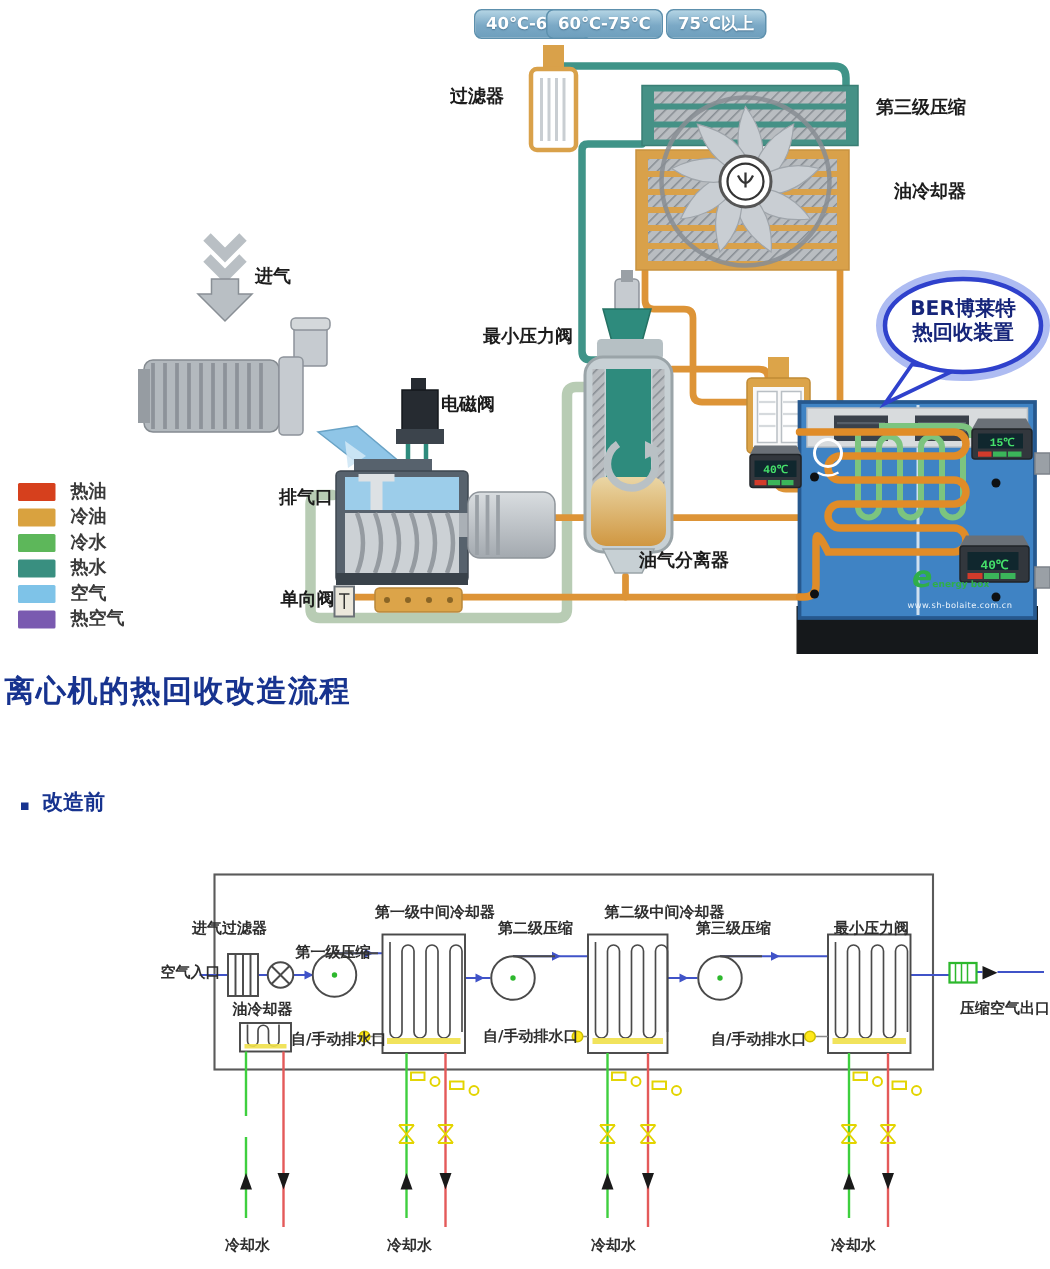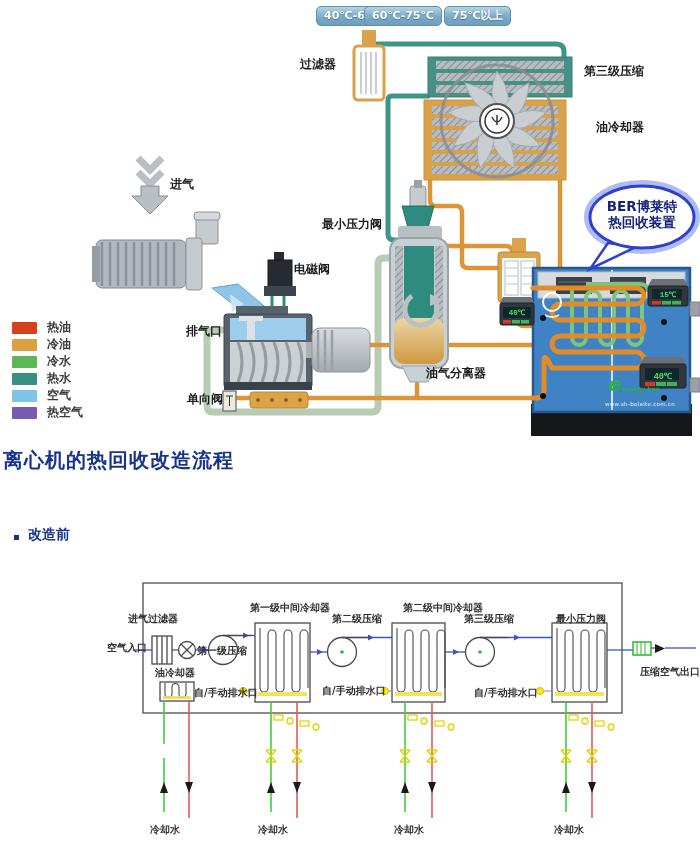--- a/index.html
+++ b/index.html
@@ -473,21 +473,21 @@
         <polygon points="293,782 301,782 297,793"></polygon>
       <polygon points="401,793 409,793 405,782"></polygon>
         <polygon points="428,782 436,782 432,793"></polygon>
       <polygon points="562,793 570,793 566,782"></polygon>
         <polygon points="588,782 596,782 592,793"></polygon>
     </g>
   </svg>
 
   <div class="abs lblB" style="left:107px;top:641px">空气入口</div>
   <div class="abs lblB" style="left:128px;top:612px">进气过滤器</div>
-  <div class="abs lblB" style="left:197px;top:644px">第一级压缩</div>
+  <div class="abs lblB" style="left:197px;top:628px">第一级压缩</div>
   <div class="abs lblB" style="left:250px;top:601px">第一级中间冷却器</div>
   <div class="abs lblB" style="left:332px;top:612px">第二级压缩</div>
   <div class="abs lblB" style="left:403px;top:601px">第二级中间冷却器</div>
   <div class="abs lblB" style="left:464px;top:612px">第三级压缩</div>
   <div class="abs lblB" style="left:556px;top:612px">最小压力阀</div>
   <div class="abs lblB" style="left:155px;top:666px">油冷却器</div>
   <div class="abs lblB" style="left:194px;top:686px">自/手动排水口</div>
   <div class="abs lblB" style="left:322px;top:684px">自/手动排水口</div>
   <div class="abs lblB" style="left:474px;top:686px">自/手动排水口</div>
   <div class="abs lblB" style="left:640px;top:665px">压缩空气出口</div>

